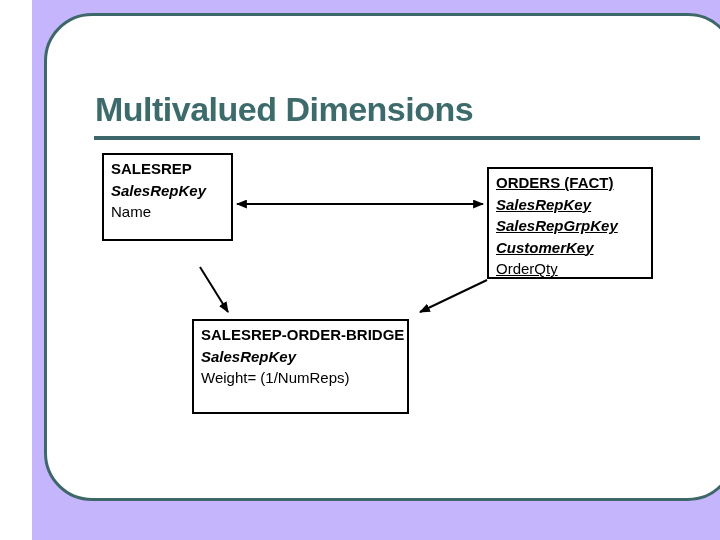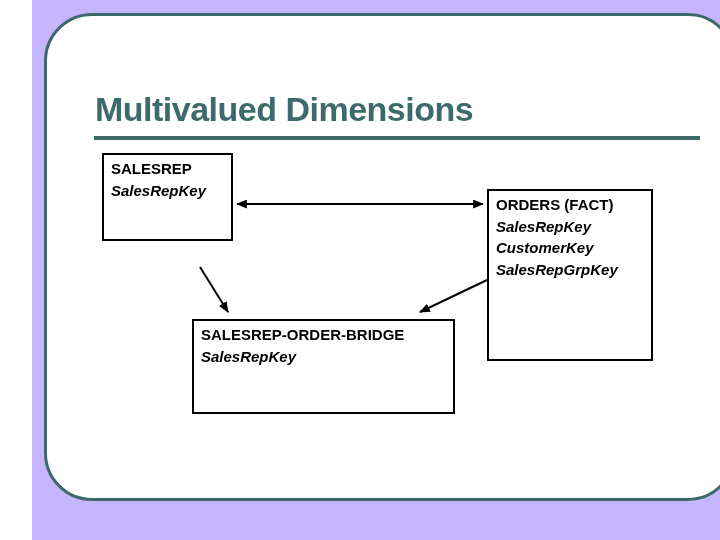--- a/index.html
+++ b/index.html
@@ -54,22 +54,22 @@
     padding: 3px 6px 0 7px;
     font-size: 15px;
     line-height: 21.5px;
     color: #000000;
     white-space: nowrap;
   }
   .entity .entity-name { font-weight: bold; }
   .entity .key-field   { font-weight: bold; font-style: italic; }
   .entity .plain-field { font-weight: normal; }
   .entity.salesrep { left: 70px;  top: 153px; width: 131px; height: 88px; }
-  .entity.orders   { left: 455px; top: 189px; width: 166px; height: 172px; }
-  .entity.bridge   { left: 160px; top: 319px; width: 263px; height: 95px; }
+  .entity.orders   { left: 455px; top: 167px; width: 166px; height: 112px; text-decoration: underline; }
+  .entity.bridge   { left: 160px; top: 319px; width: 217px; height: 95px; }
   .arrow-layer {
     position: absolute;
     left: 0; top: 0;
     width: 720px;
     height: 540px;
     pointer-events: none;
   }
 </style>
 </head>
 <body>
@@ -78,32 +78,35 @@
 
   <div class="slide-frame"></div>
 
   <h1 class="slide-title">Multivalued Dimensions</h1>
 
   <div class="title-rule"></div>
 
   <div class="entity salesrep">
     <div class="entity-name">SALESREP</div>
     <div class="key-field">SalesRepKey</div>
+    <div class="plain-field">Name</div>
   </div>
 
   <div class="entity orders">
     <div class="entity-name">ORDERS (FACT)</div>
     <div class="key-field">SalesRepKey</div>
+    <div class="key-field">SalesRepGrpKey</div>
     <div class="key-field">CustomerKey</div>
-    <div class="key-field">SalesRepGrpKey</div>
+    <div class="plain-field">OrderQty</div>
   </div>
 
   <div class="entity bridge">
     <div class="entity-name">SALESREP-ORDER-BRIDGE</div>
     <div class="key-field">SalesRepKey</div>
+    <div class="plain-field">Weight= (1/NumReps)</div>
   </div>
 
   <svg class="arrow-layer" width="720" height="540" viewBox="0 0 720 540" xmlns="http://www.w3.org/2000/svg">
     <defs>
       <marker id="ah-end" viewBox="0 0 10 8" markerWidth="11" markerHeight="9" refX="9" refY="4" orient="auto" markerUnits="userSpaceOnUse">
         <path d="M0,0 L10,4 L0,8 Z" fill="#000000"></path>
       </marker>
       <marker id="ah-start" viewBox="0 0 10 8" markerWidth="11" markerHeight="9" refX="1" refY="4" orient="auto" markerUnits="userSpaceOnUse">
         <path d="M10,0 L0,4 L10,8 Z" fill="#000000"></path>
       </marker>

